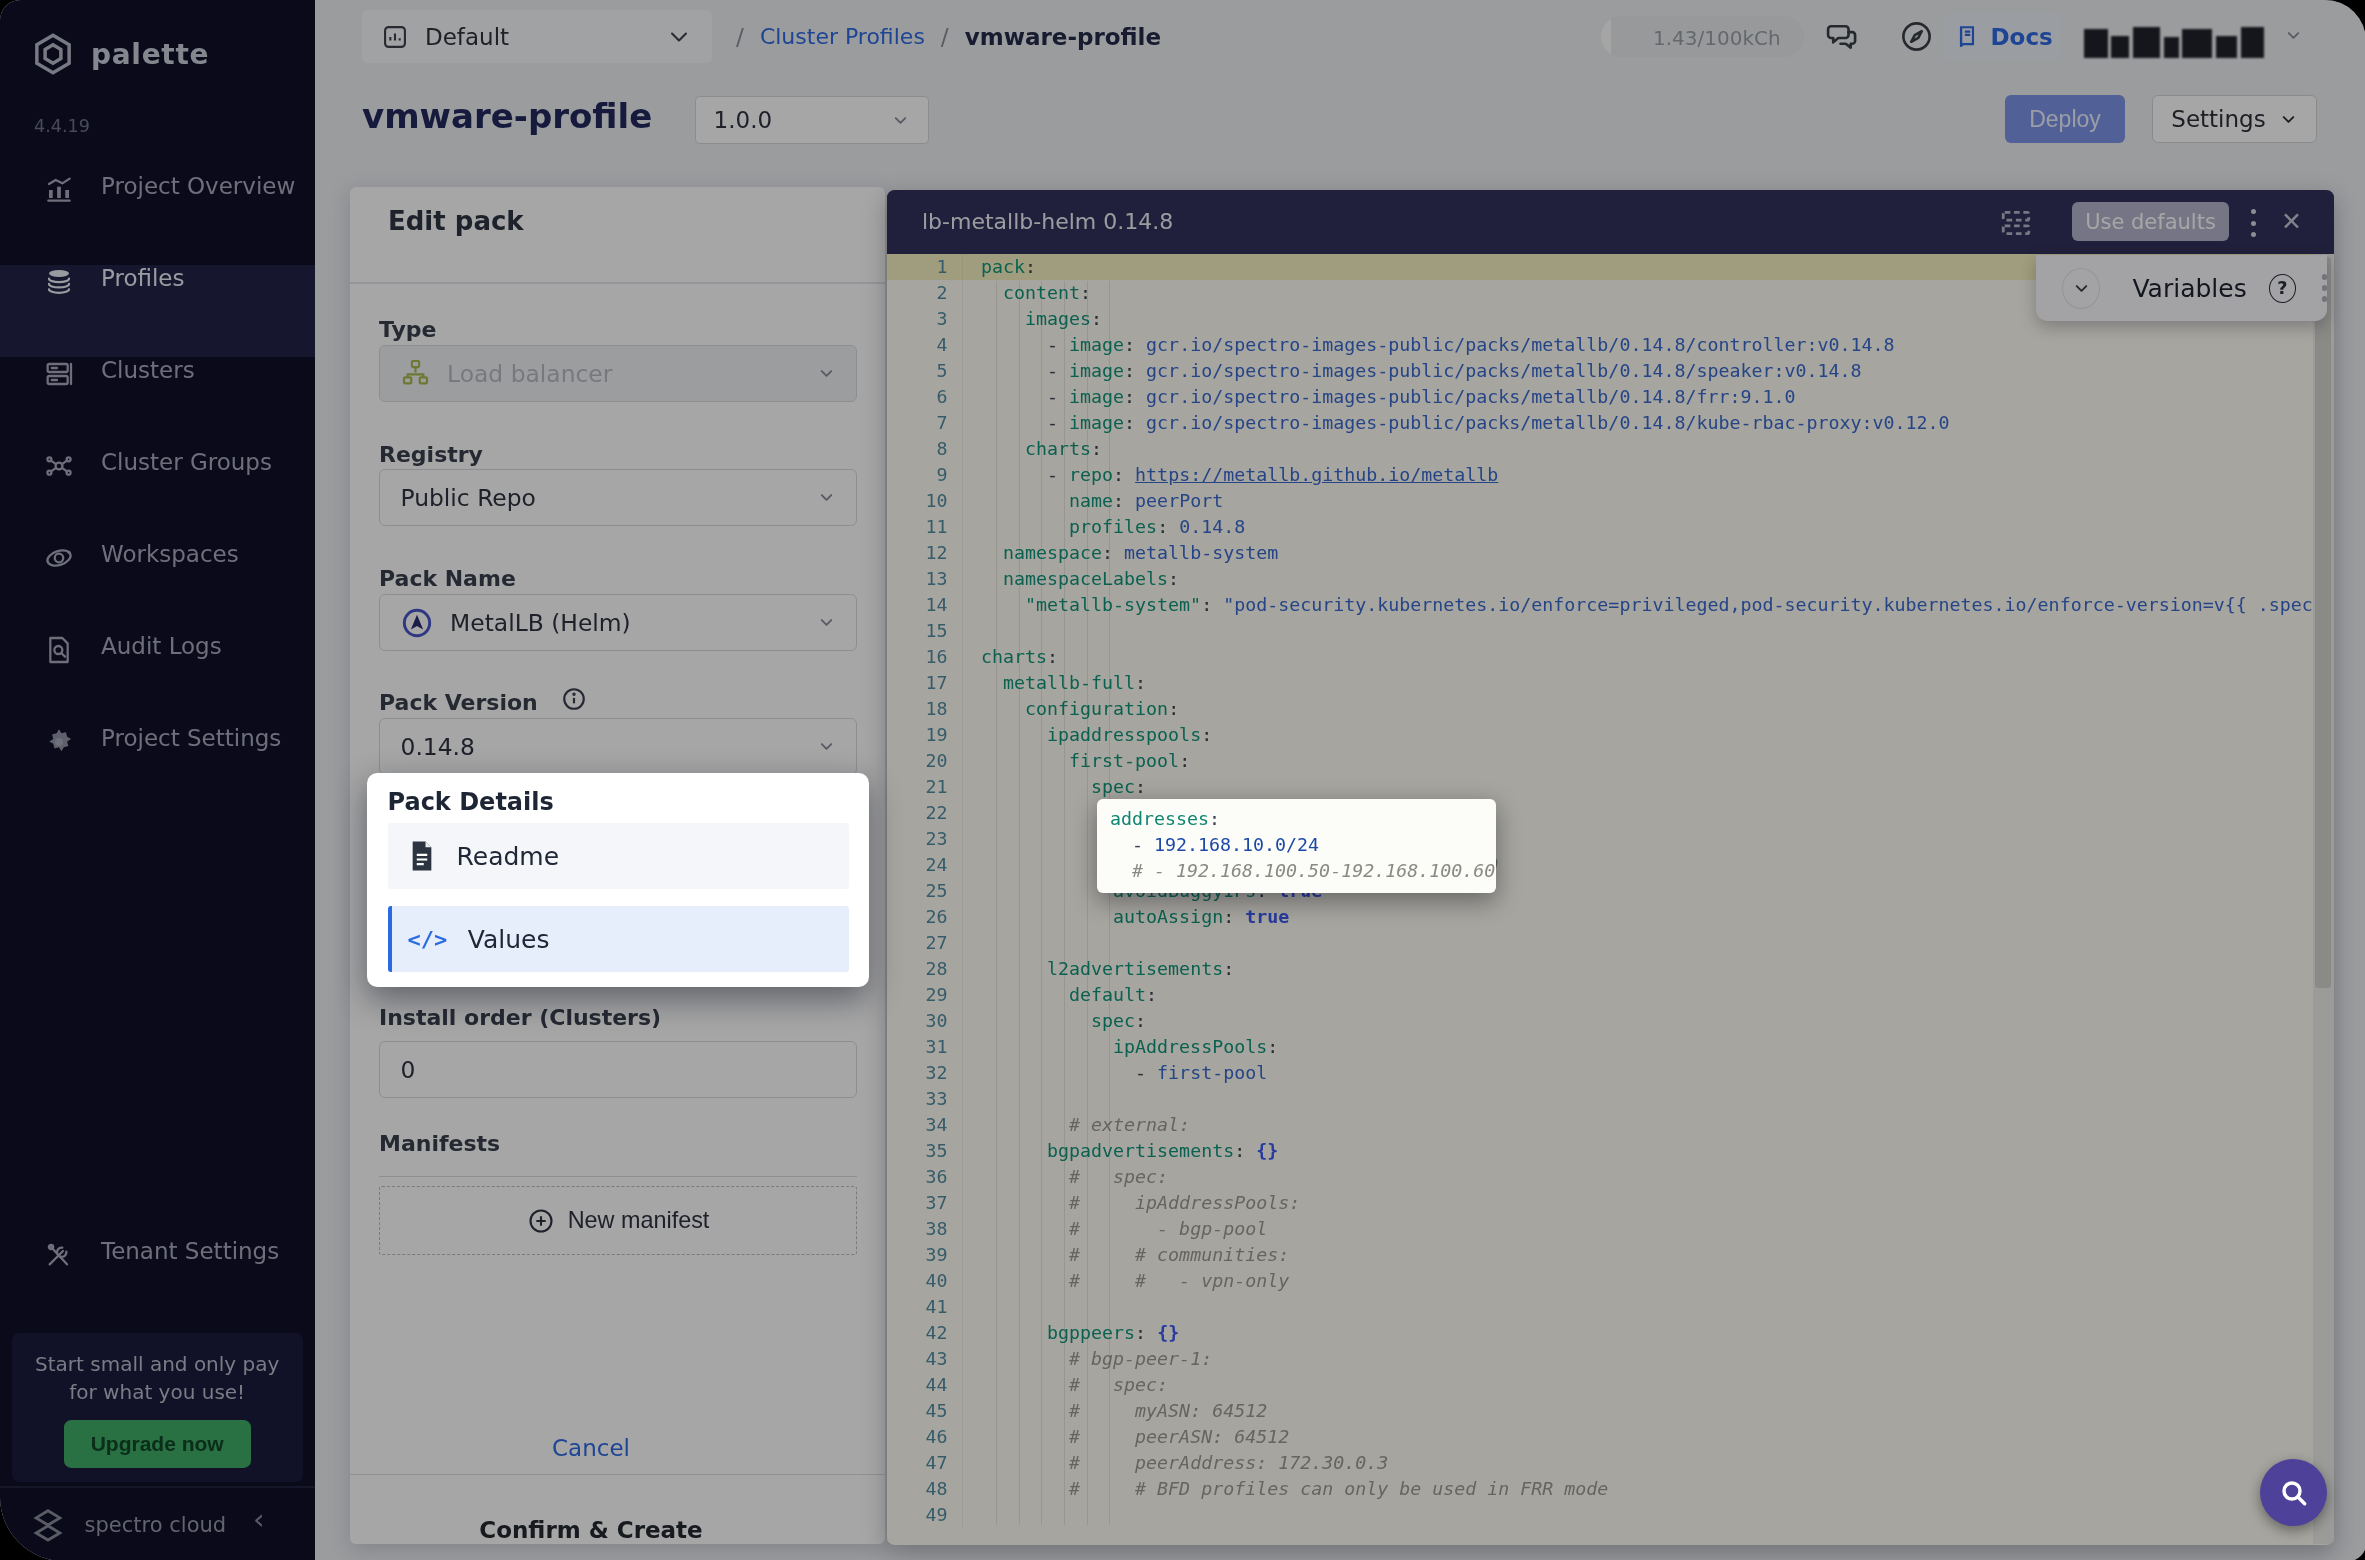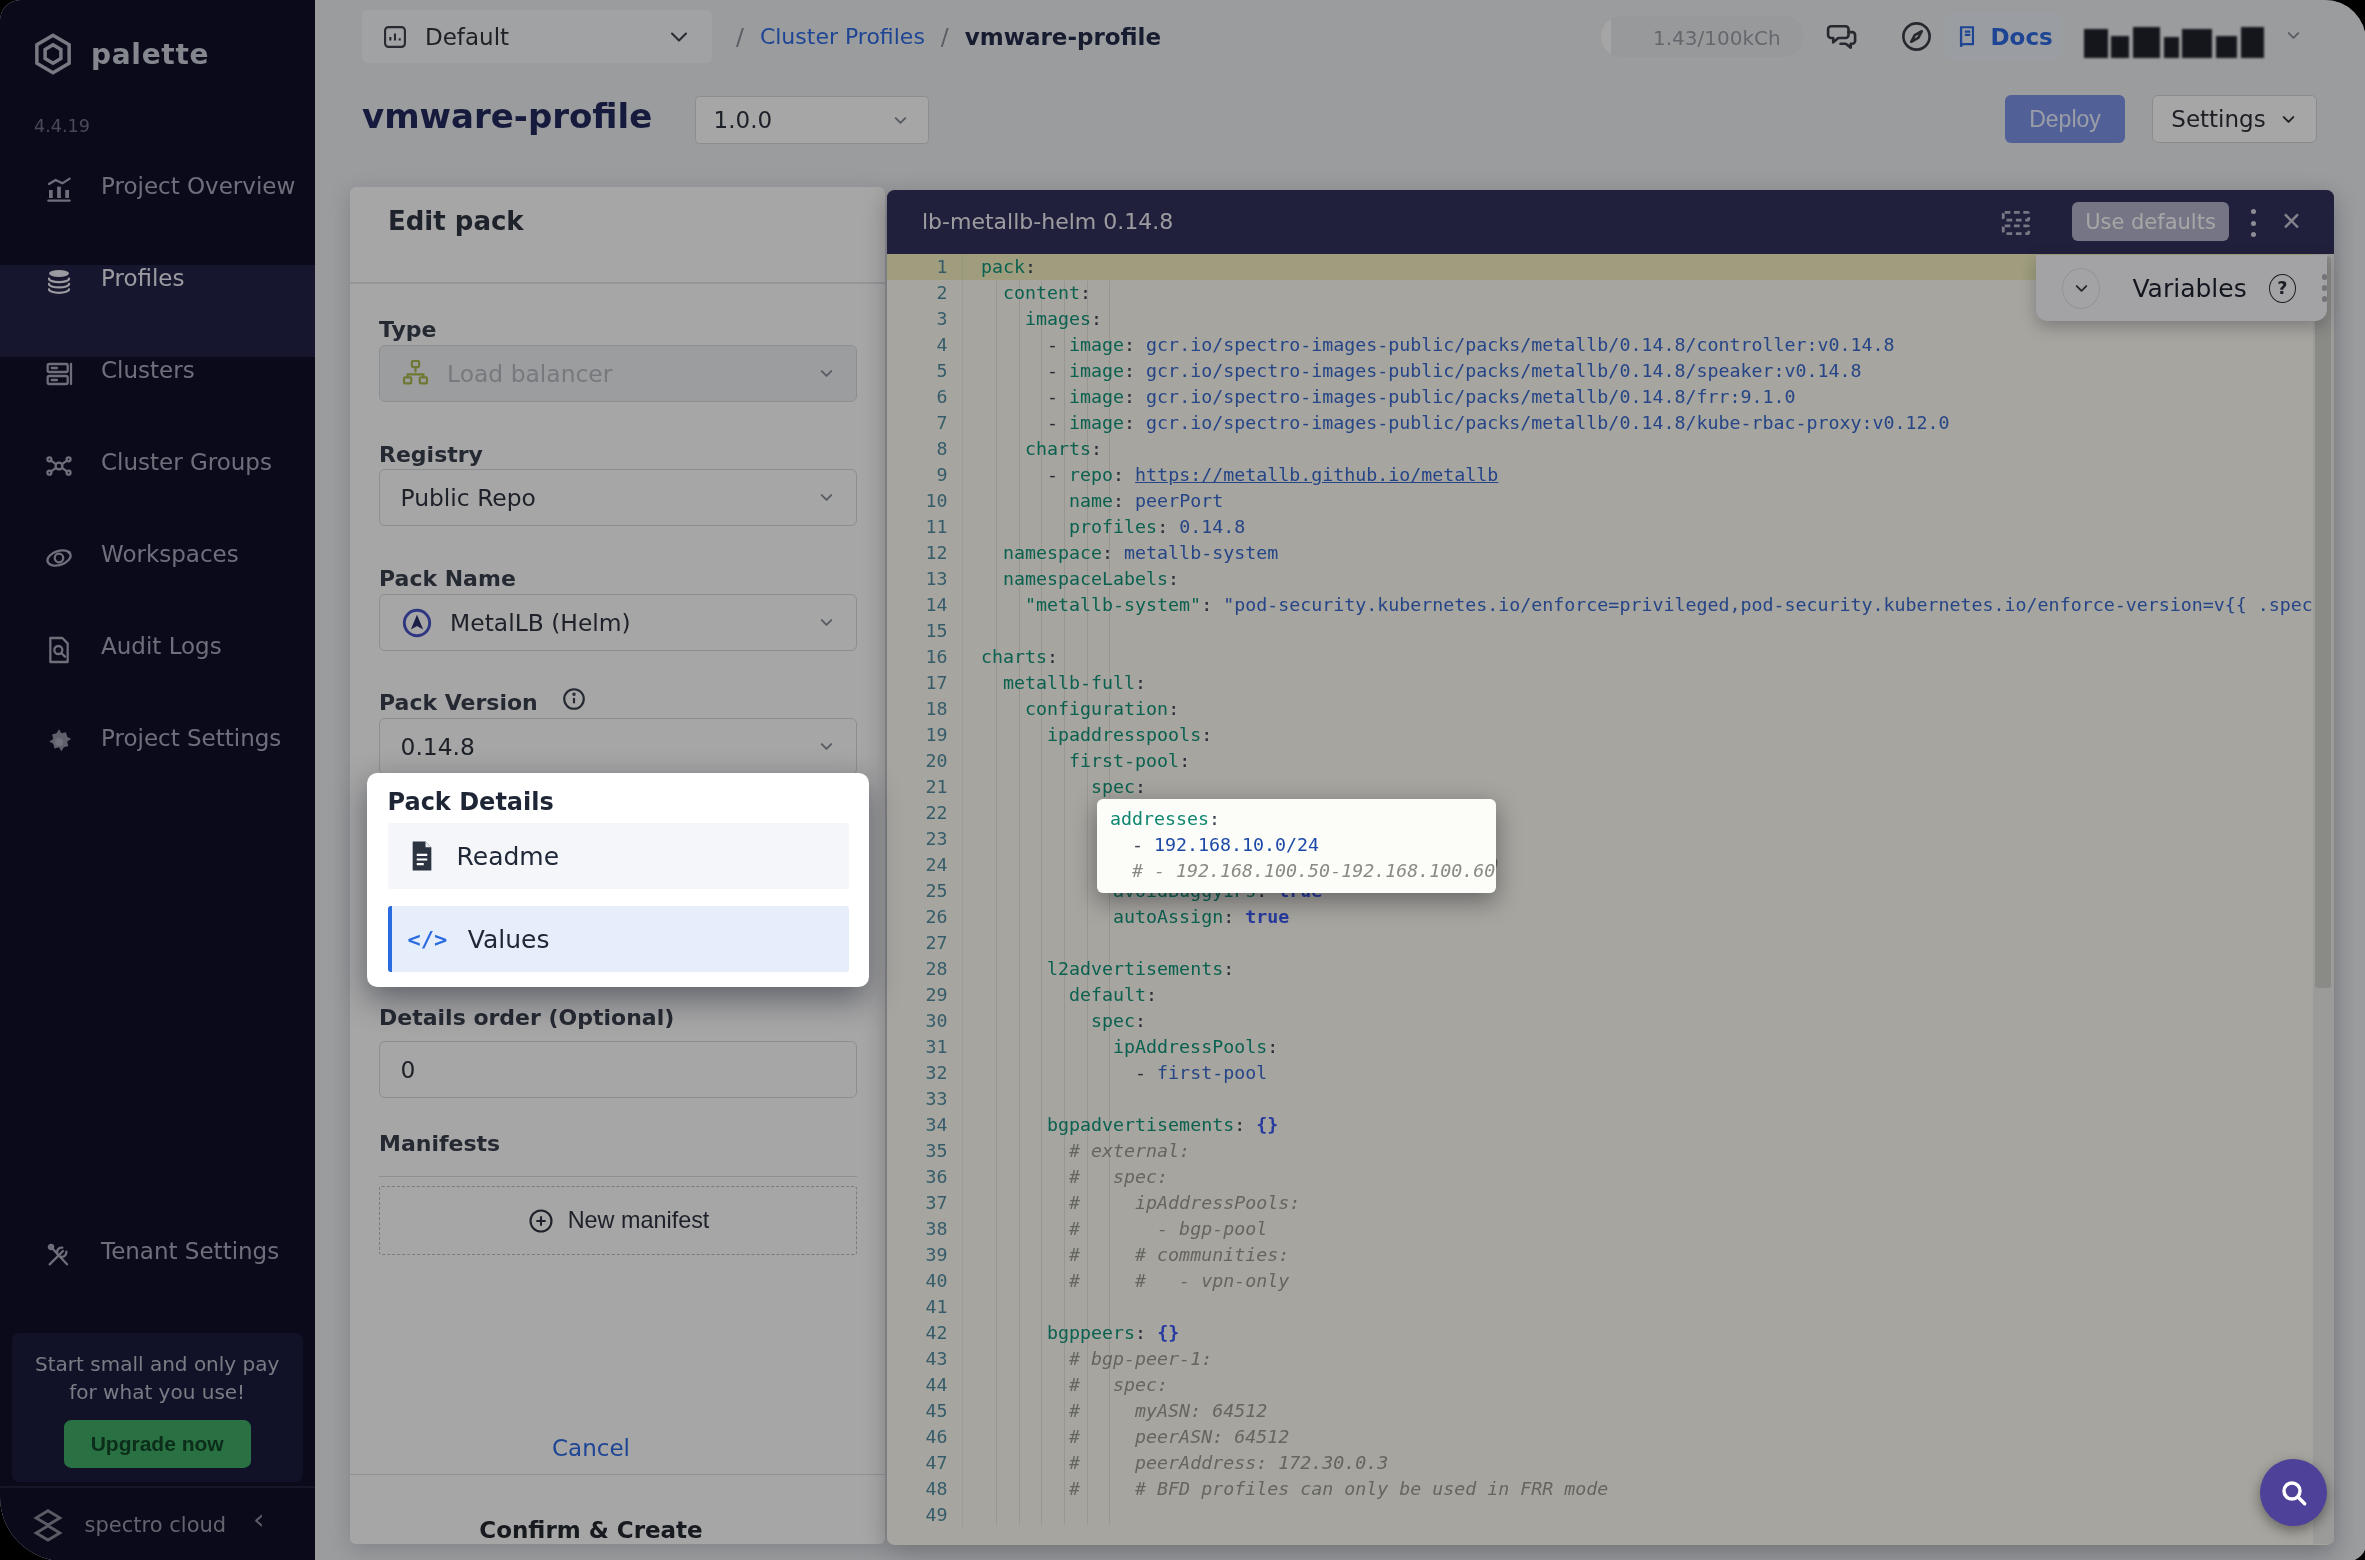--- a/index.html
+++ b/index.html
@@ -391,21 +391,21 @@
         <path d="M12 11v5"></path>
         <circle cx="12" cy="7.6" r="0.6" fill="#3a3f4e"></circle>
       </svg>
     <div class="sel" style="top:531px">
       <span class="sel-val">0.14.8</span>
       <svg class="chev" viewBox="0 0 24 24">
           <polyline points="6,9 12,15 18,9"></polyline>
         </svg>
     </div>
 
-    <div class="fld-label" style="top:818px">Details order (Optional)</div>
+    <div class="fld-label" style="top:818px">Install order (Clusters)</div>
     <input id="order-input" value="0" style="">
 
     <div class="fld-label" style="top:944px">Manifests</div>
     <div id="manifest-divider"></div>
     <button id="new-manifest-btn">
       <svg viewBox="0 0 24 24">
           <circle cx="12" cy="12" r="9"></circle>
           <path d="M12 8v8M8 12h8"></path>
         </svg>
       <span>New manifest</span>
@@ -497,22 +497,22 @@
         <div class="cl"><span class="t-p">              </span><span class="t-c"># - 192.168.100.50-192.168.100.60</span></div>
         <div class="cl"><span class="t-p">            </span><span class="t-k">avoidBuggyIPs</span><span class="t-p">: </span><span class="t-b">true</span></div>
         <div class="cl"><span class="t-p">            </span><span class="t-k">autoAssign</span><span class="t-p">: </span><span class="t-b">true</span></div>
         <div class="cl"></div>
         <div class="cl"><span class="t-p">      </span><span class="t-k">l2advertisements</span><span class="t-p">:</span></div>
         <div class="cl"><span class="t-p">        </span><span class="t-k">default</span><span class="t-p">:</span></div>
         <div class="cl"><span class="t-p">          </span><span class="t-k">spec</span><span class="t-p">:</span></div>
         <div class="cl"><span class="t-p">            </span><span class="t-k">ipAddressPools</span><span class="t-p">:</span></div>
         <div class="cl"><span class="t-p">              - </span><span class="t-v">first-pool</span></div>
         <div class="cl"></div>
+        <div class="cl"><span class="t-p">        </span><span class="t-c"># external:</span></div>
         <div class="cl"><span class="t-p">      </span><span class="t-k">bgpadvertisements</span><span class="t-p">: </span><span class="t-b">{}</span></div>
-        <div class="cl"><span class="t-p">        </span><span class="t-c"># external:</span></div>
         <div class="cl"><span class="t-p">        </span><span class="t-c">#   spec:</span></div>
         <div class="cl"><span class="t-p">        </span><span class="t-c">#     ipAddressPools:</span></div>
         <div class="cl"><span class="t-p">        </span><span class="t-c">#       - bgp-pool</span></div>
         <div class="cl"><span class="t-p">        </span><span class="t-c">#     # communities:</span></div>
         <div class="cl"><span class="t-p">        </span><span class="t-c">#     #   - vpn-only</span></div>
         <div class="cl"></div>
         <div class="cl"><span class="t-p">      </span><span class="t-k">bgppeers</span><span class="t-p">: </span><span class="t-b">{}</span></div>
         <div class="cl"><span class="t-p">        </span><span class="t-c"># bgp-peer-1:</span></div>
         <div class="cl"><span class="t-p">        </span><span class="t-c">#   spec:</span></div>
         <div class="cl"><span class="t-p">        </span><span class="t-c">#     myASN: 64512</span></div>

